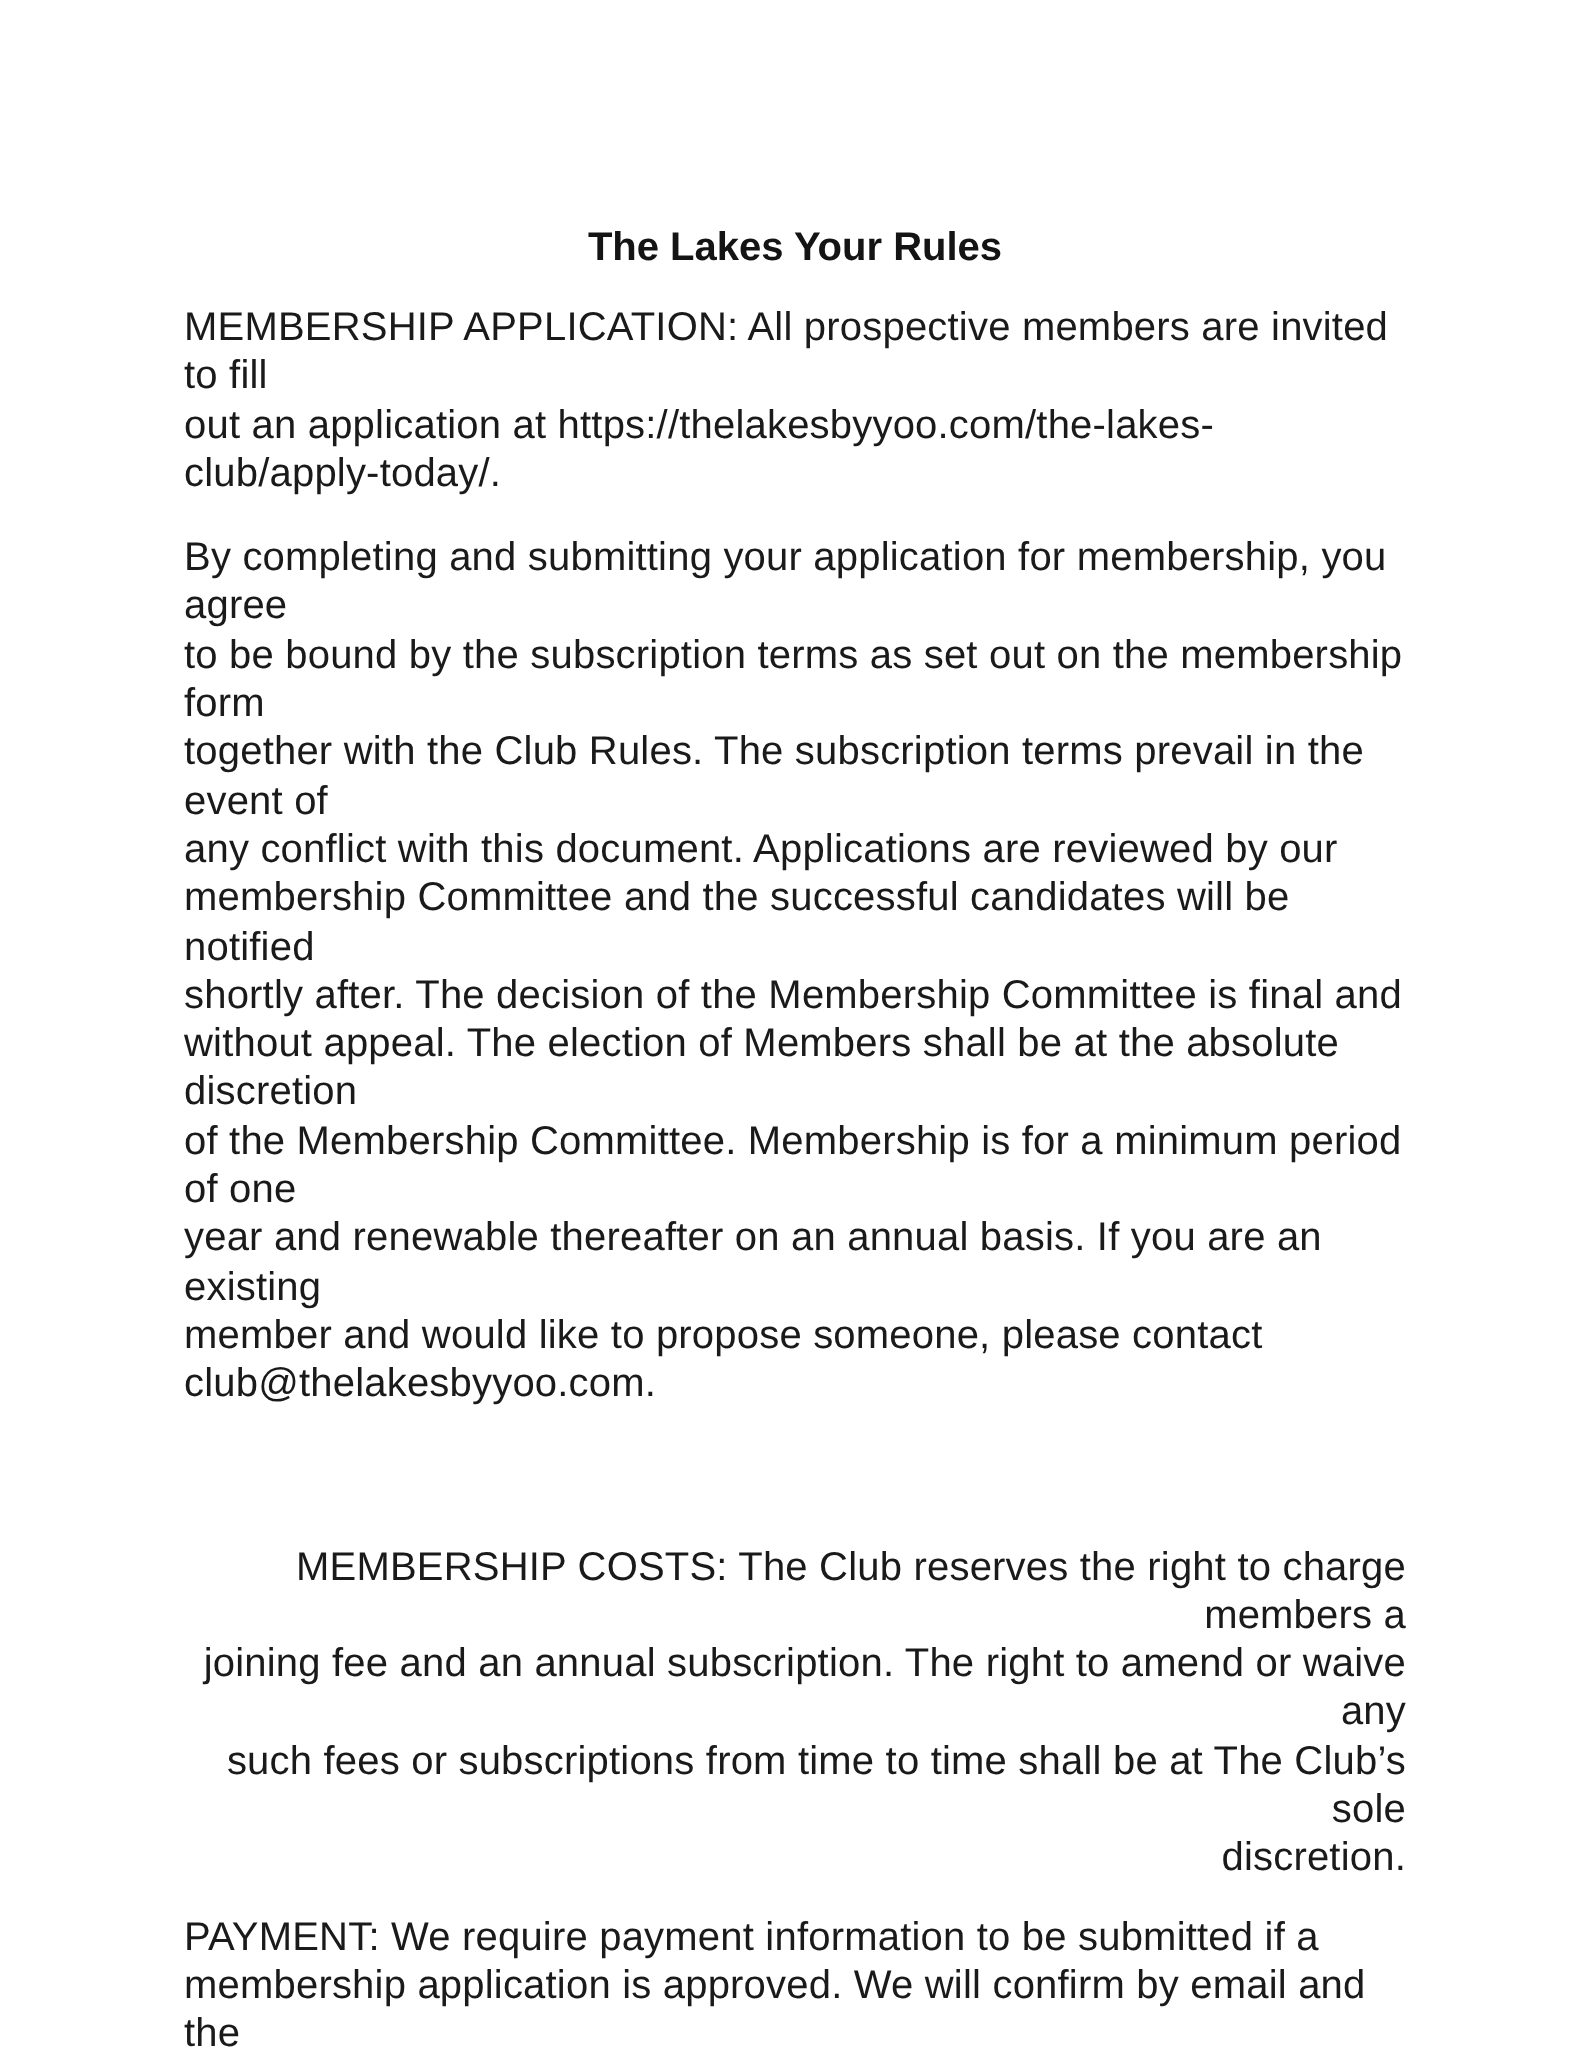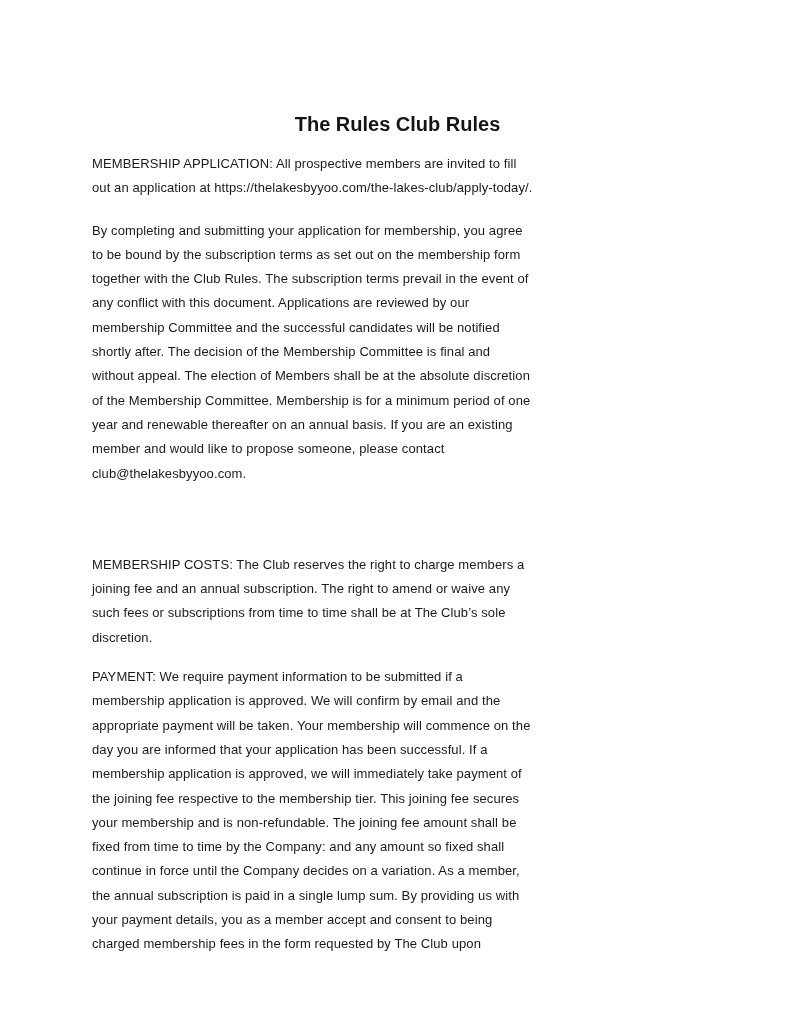--- a/index.html
+++ b/index.html
@@ -23,38 +23,39 @@
   .doc-title {
     margin: 0 0 16px 0;
     font-size: 20px;
     line-height: 24px;
     font-weight: bold;
     text-align: center;
     color: #141414;
   }
   .doc p {
     margin: 0 0 18px 0;
-    font-size: 13px;
+    font-size: 20px;
     line-height: 24.3px;
     white-space: pre-line;
     letter-spacing: 0.1px;
   }
   .doc p.gap-after {
     margin-bottom: 67px;
   }
   .doc p.gap-small {
     margin-bottom: 15px;
+    text-align: right;
   }
 </style>
 </head>
 <body>
 
 <div class="page">
   <div class="doc">
-    <h1 class="doc-title">The Rules Club Rules</h1>
+    <h1 class="doc-title">The Lakes Your Rules</h1>
 
     <p>MEMBERSHIP APPLICATION: All prospective members are invited to fill
 out an application at https://thelakesbyyoo.com/the-lakes-club/apply-today/.</p>
 
     <p class="gap-after">By completing and submitting your application for membership, you agree
 to be bound by the subscription terms as set out on the membership form
 together with the Club Rules. The subscription terms prevail in the event of
 any conflict with this document. Applications are reviewed by our
 membership Committee and the successful candidates will be notified
 shortly after. The decision of the Membership Committee is final and

